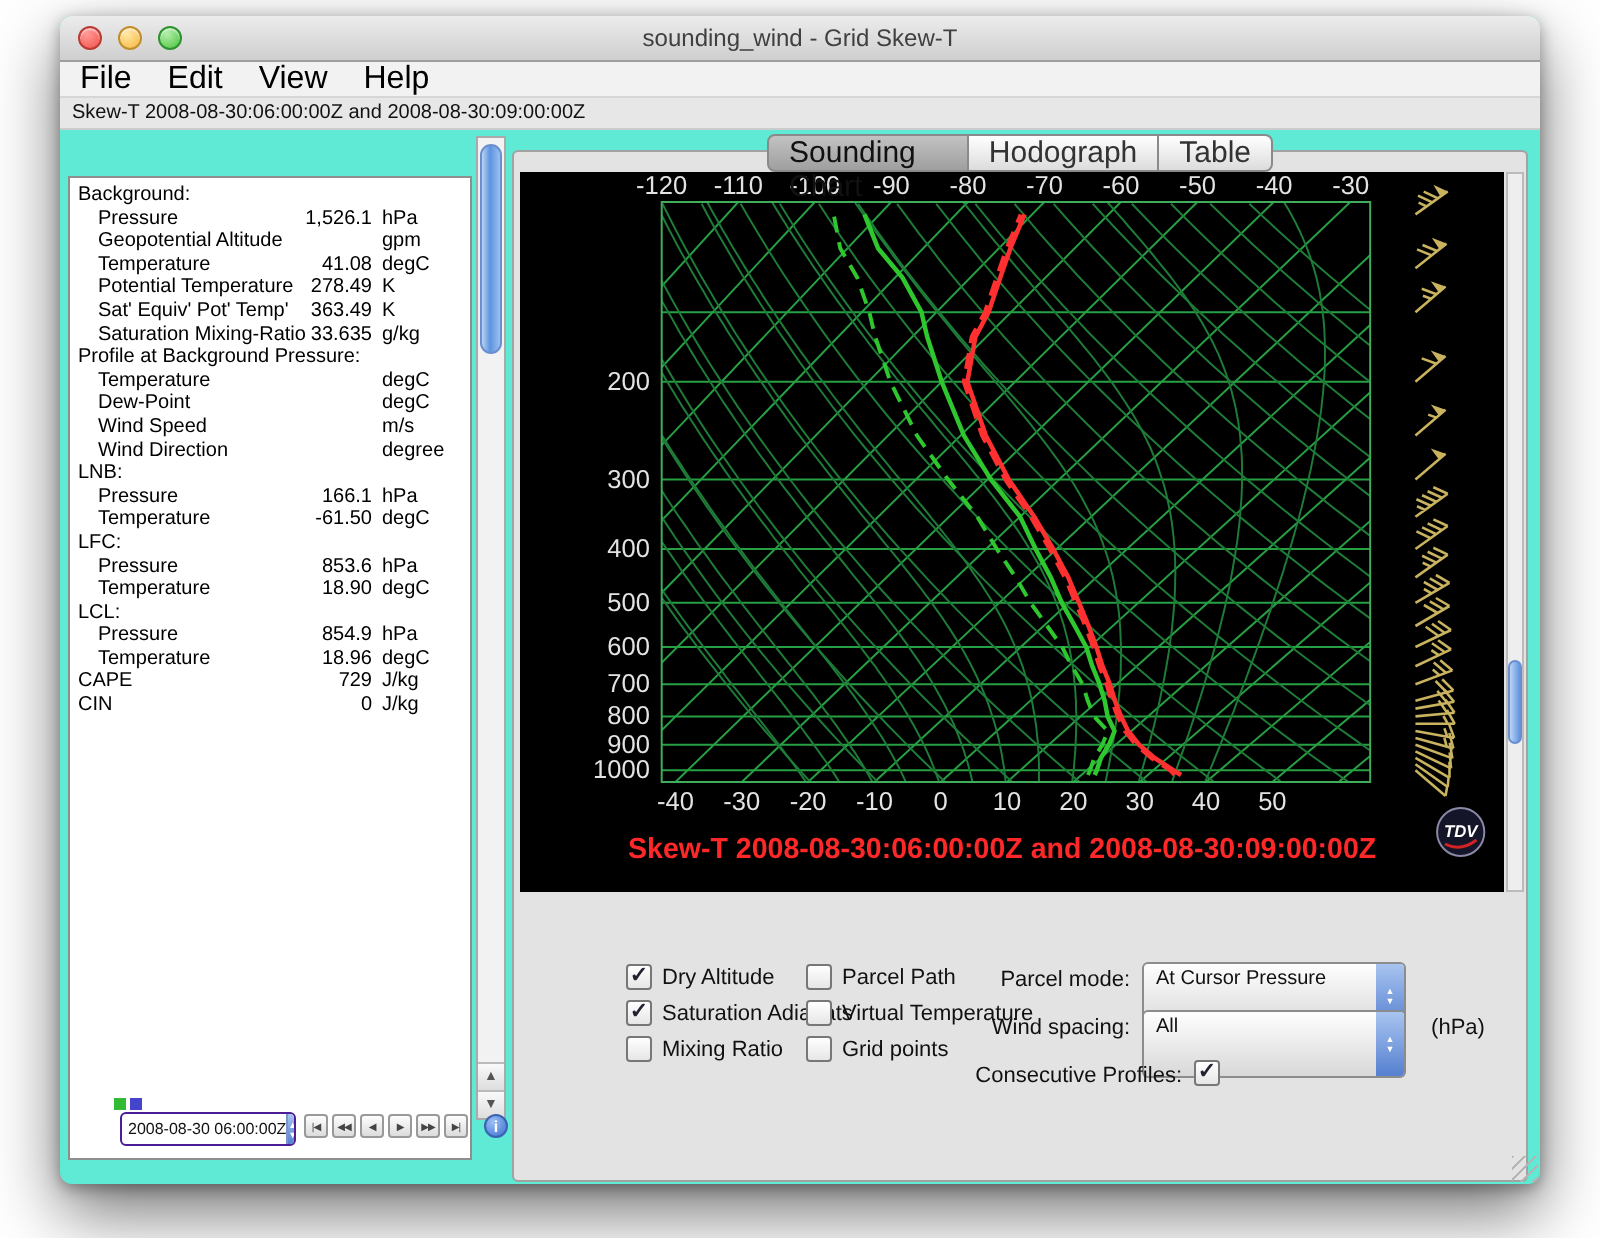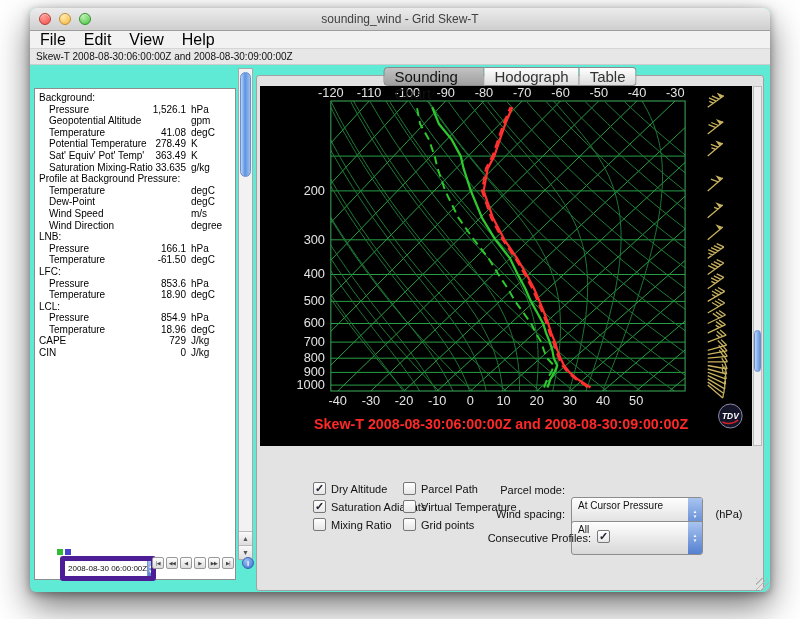--- a/index.html
+++ b/index.html
@@ -28,21 +28,21 @@
   .sv{flex:1;text-align:right;}
   .su{width:40px;padding-left:5px;}
   .vscroll{position:absolute;left:208px;top:60px;width:15px;height:492px;background:#f2f2f2;border:1px solid #aaaaaa;box-sizing:border-box;}
   .vthumb{position:absolute;left:1px;top:3px;width:11px;height:105px;border-radius:6px;
           background:linear-gradient(90deg,#bcd4f4,#5d93e0 45%,#9cc0f0);border:1px solid #6a8fd0;box-sizing:border-box;}
   .varrows{position:absolute;left:0;bottom:0;width:100%;}
   .varrow{height:13px;border-top:1px solid #bbbbbb;background:linear-gradient(#fafafa,#dddddd);
           text-align:center;font-size:7px;line-height:13px;color:#555;}
   
   .chip{position:absolute;width:6px;height:6px;display:inline-block;}
-  .timecombo{position:absolute;left:30px;top:548px;width:86px;height:15px;border:5px solid #4c1d95;border-radius:3px;
+  .timecombo{position:absolute;left:30px;top:548px;width:86px;height:15px;border:1px solid #4c1d95;border-radius:3px;
              background:#ffffff;font-size:8px;display:flex;align-items:center;overflow:hidden;}
   .tc-val{flex:1;padding-left:3px;white-space:nowrap;color:#111;}
   .stepper{width:11px;height:100%;background:linear-gradient(#a8c4f0,#5580d0);color:#fff;display:flex;flex-direction:column;
            align-items:center;justify-content:center;font-size:4.5px;line-height:5px;border-left:1px solid #7a95c8;}
   .transport{position:absolute;left:122px;top:549px;display:flex;gap:2px;align-items:center;}
   .tbtn{width:12px;height:12px;border:1px solid #999;border-radius:2px;background:linear-gradient(#fdfdfd,#dcdcdc);
         font-size:5px;letter-spacing:-0.5px;color:#444;display:flex;align-items:center;justify-content:center;padding:0;
         font-family:"Liberation Sans",sans-serif;}
   .tinfo{width:12px;height:12px;border-radius:50%;background:radial-gradient(circle at 35% 30%,#9cc0f5,#3a6fd0);
          border:1px solid #3a62b0;color:#fff;font-size:8px;font-weight:bold;display:flex;align-items:center;justify-content:center;box-sizing:border-box;}
@@ -65,21 +65,21 @@
   
   .controls{position:absolute;left:0;top:400px;width:100%;height:80px;font-size:11px;color:#111;}
   .cbcol{position:absolute;display:flex;flex-direction:column;gap:5px;}
   #cb-col1{left:56px;top:6px;}
   #cb-col2{left:146px;top:6px;}
   .cbrow{display:flex;align-items:center;gap:5px;white-space:nowrap;}
   .cb{width:11px;height:11px;border:1px solid #777;border-radius:2px;background:linear-gradient(#ffffff,#e6e6e6);
       display:inline-flex;align-items:center;justify-content:center;font-size:11px;font-weight:bold;color:#223;line-height:1;flex:none;}
   .ctl-label{position:absolute;text-align:right;}
   .dropdown{position:absolute;width:132px;height:34px;border:1px solid #8c8c8c;border-radius:3px;
-            background:linear-gradient(#fefefe,#d8d8d8);font-size:10px;color:#111;box-sizing:border-box;margin-top:16px;}
+            background:linear-gradient(#fefefe,#d8d8d8);font-size:10px;color:#111;box-sizing:border-box;}
   .dd-val{position:absolute;left:6px;top:0;line-height:15px;white-space:nowrap;}
   .dd-arrows{position:absolute;right:0px;top:0px;bottom:0px;width:14px;border-radius:0 2px 2px 0;
              background:linear-gradient(#a8c4f0,#5580d0);color:#fff;display:flex;flex-direction:column;
              align-items:center;justify-content:center;font-size:4.5px;line-height:5px;}
   .resize-grip{position:absolute;right:1px;bottom:1px;width:13px;height:13px;
                background:repeating-linear-gradient(135deg,#b5b5b5 0 1px,transparent 1px 4px);}
 </style>
 </head>
 <body>
 

